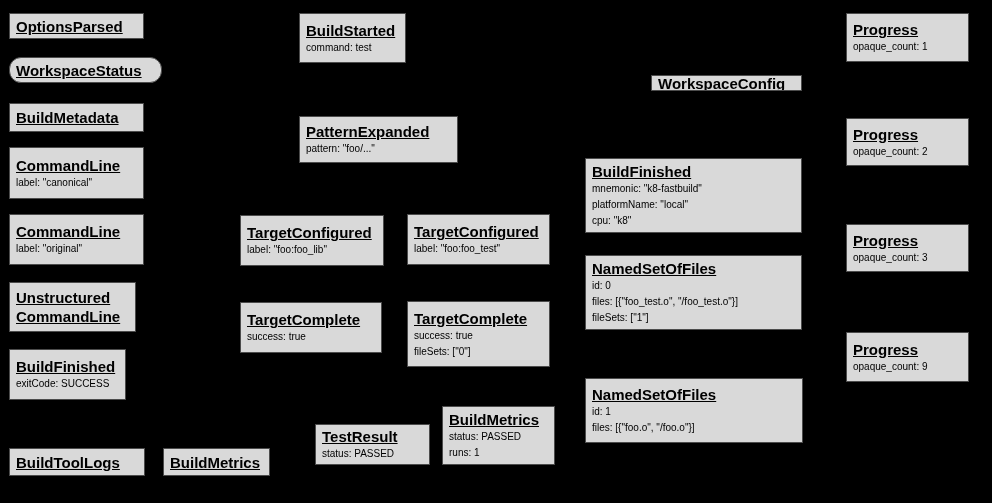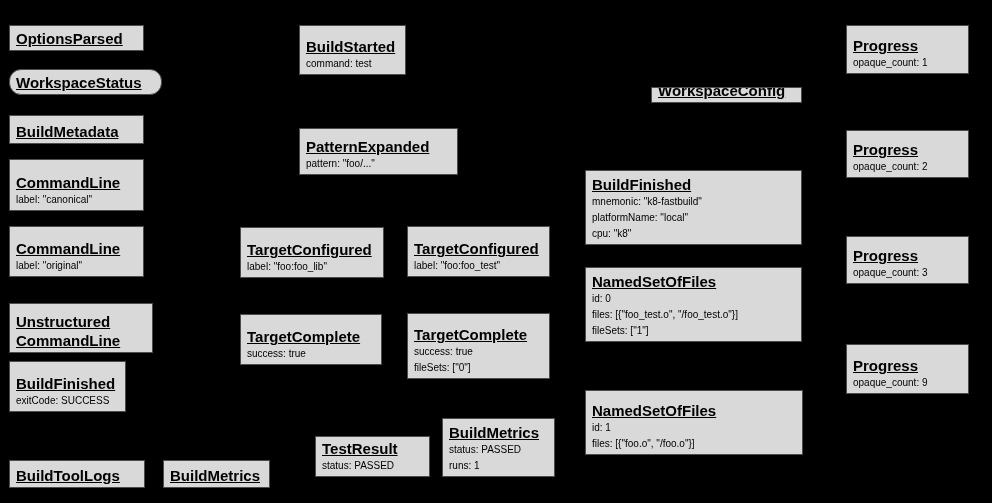--- a/index.html
+++ b/index.html
@@ -17,23 +17,22 @@
   }
   .node {
     position: absolute;
     box-sizing: border-box;
     background: var(--node-fill, #d9d9d9);
     border: 1px solid var(--node-border, #4c4c4c);
     color: var(--node-text, #000000);
     padding: 2px 6px;
     display: flex;
     flex-direction: column;
-    justify-content: flex-end;
+    justify-content: center;
     overflow: hidden;
-    margin-top: 12px;
   }
   .node-title {
     font-size: 15px;
     font-weight: bold;
     line-height: 19px;
     white-space: nowrap;
   }
   .node-title span {
     display: block;
     text-decoration: underline;
@@ -68,21 +67,21 @@
         <span>CommandLine</span>
       </div>
       <div class="node-field">label: "canonical"</div>
     </div>
     <div class="node" style="left: 9px; top: 214px; width: 135px; height: 51px;">
       <div class="node-title">
         <span>CommandLine</span>
       </div>
       <div class="node-field">label: "original"</div>
     </div>
-    <div class="node" style="left: 9px; top: 291px; width: 144px; height: 50px;">
+    <div class="node" style="left: 9px; top: 282px; width: 127px; height: 50px;">
       <div class="node-title">
         <span>Unstructured</span>
         <span>CommandLine</span>
       </div>
     </div>
     <div class="node" style="left: 9px; top: 349px; width: 117px; height: 51px;">
       <div class="node-title">
         <span>BuildFinished</span>
       </div>
       <div class="node-field">exitCode: SUCCESS</div>

